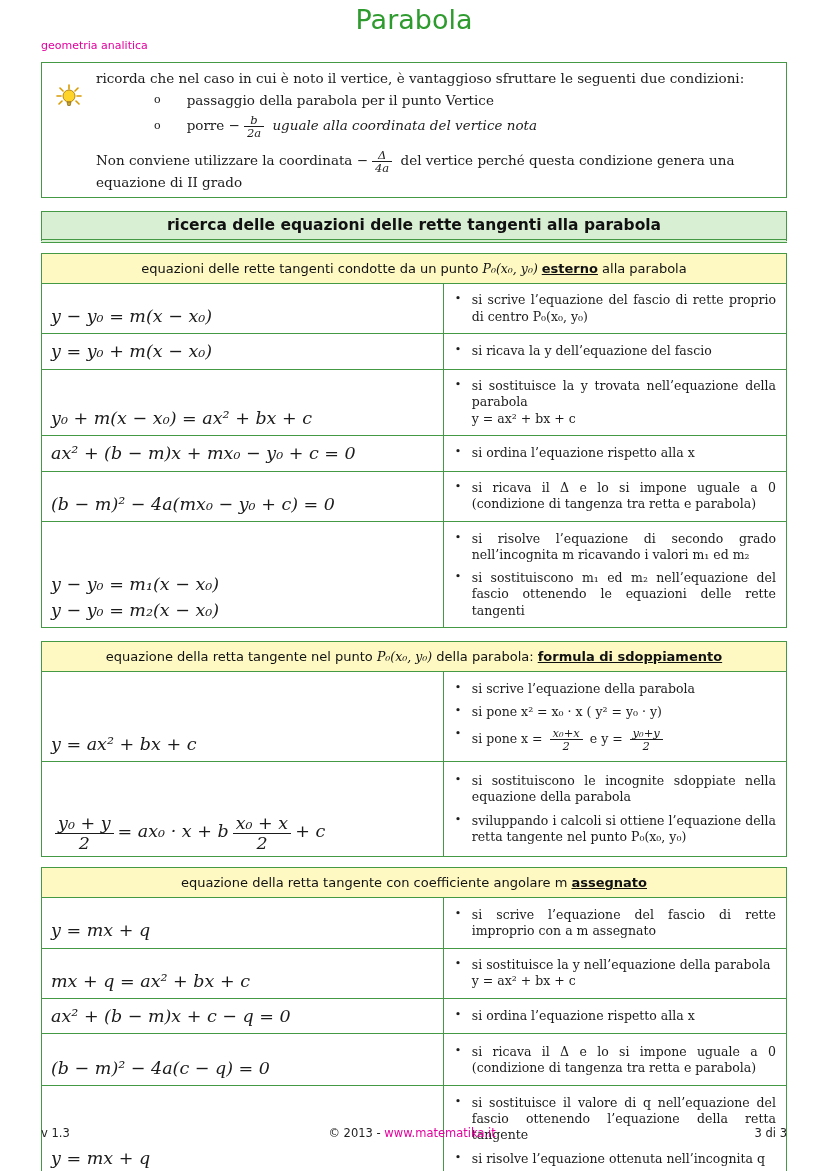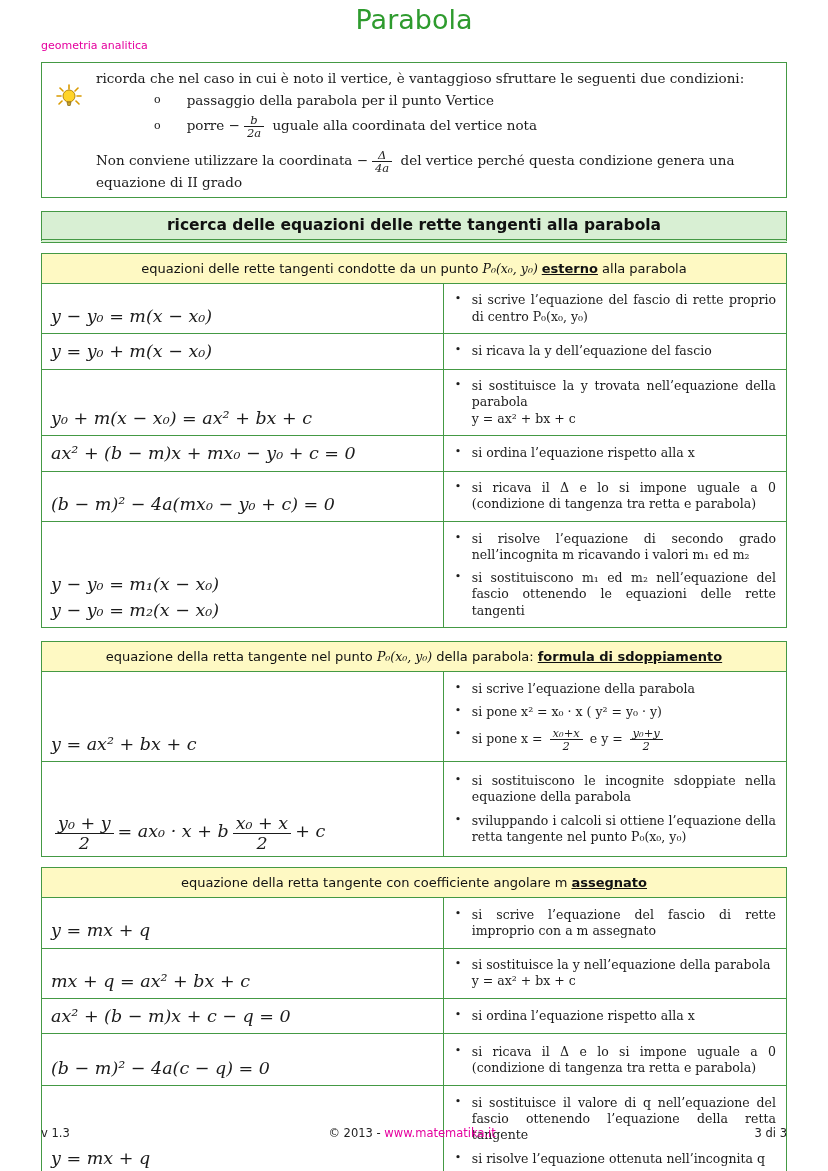--- a/index.html
+++ b/index.html
@@ -15,21 +15,21 @@
   .tagline{position:absolute;left:0;bottom:6px;font-family:"DejaVu Sans",sans-serif;font-size:11px;color:#e5009e;}
   
   .gborder{border:1.5px solid #449944;}
   
   .tipbox{display:flex;align-items:flex-start;gap:8px;padding:7px 10px 6px 8px;min-height:88px;margin-top:4px;}
   .tipicon{width:38px;display:flex;justify-content:center;padding-top:14px;flex:none;}
   .tipbody{flex:1;font-size:13.5px;line-height:1.25;}
   .tipitem{margin:5px 0 2px 58px;display:flex;align-items:center;gap:26px;}
   .omark{font-size:11px;}
   .tipline2{margin-top:10px;}
-  .it{font-family:"DejaVu Serif",serif;text-align:center;}
+  .it{font-style:italic;font-family:"DejaVu Serif",serif;text-align:center;}
   
   .frac{display:inline-block;text-align:center;vertical-align:middle;line-height:1.05;margin:0 4px;font-family:"DejaVu Serif",serif;font-style:italic;}
   .frac .num{display:block;border-bottom:1px solid #1b1b1b;padding:0 3px;}
   .frac .den{display:block;padding:0 3px;}
   .frac.sm{font-size:11.5px;}
   
   .banner{margin-top:13px;background:#d8efd3;border:1.5px solid #449944;border-bottom:4px double #449944;
     text-align:center;font-family:"DejaVu Sans",sans-serif;font-size:15.5px;padding:4px 2px 5px 2px;color:#111;font-weight:bold;}
   
   .gtable{margin-top:10px;border:1.5px solid #449944;}

